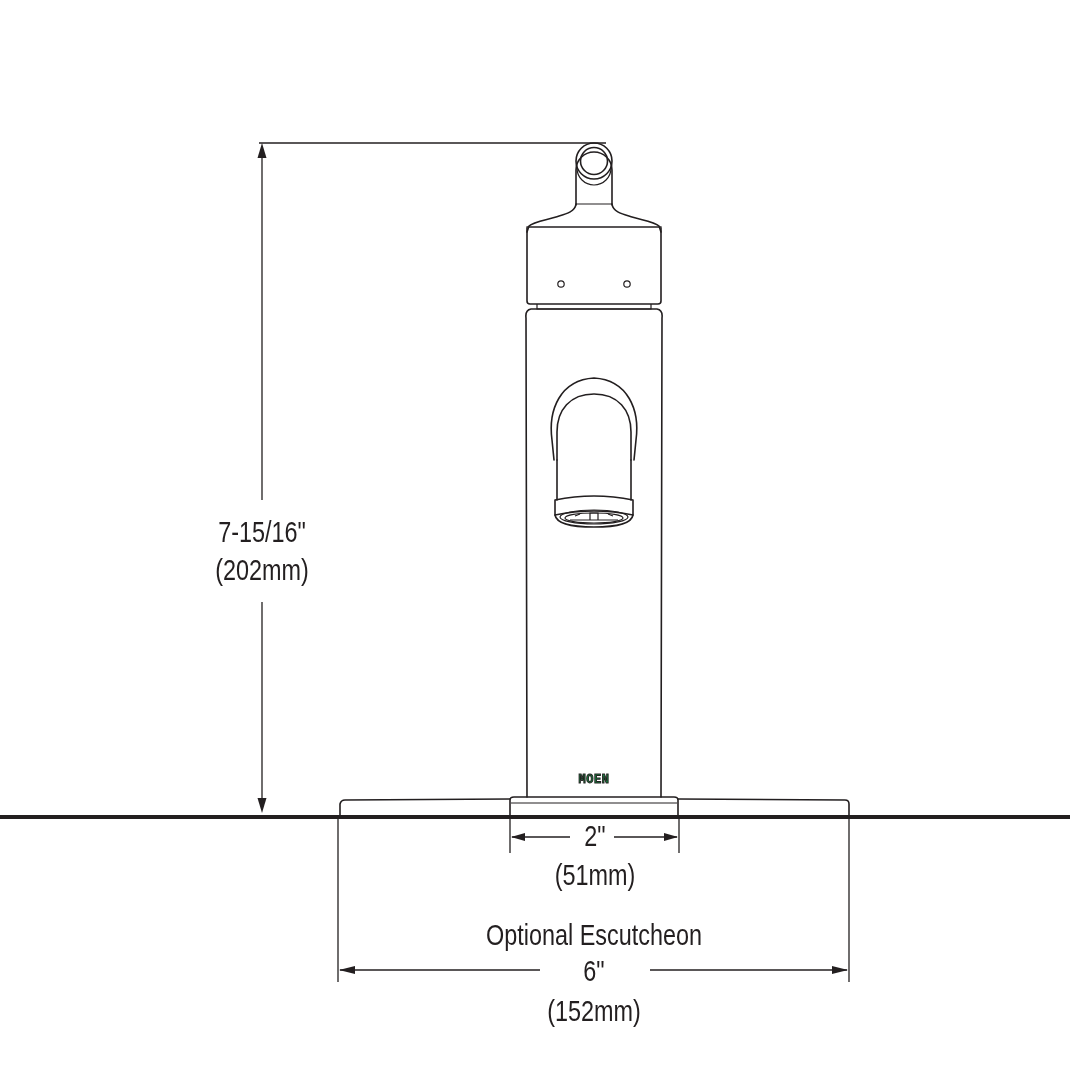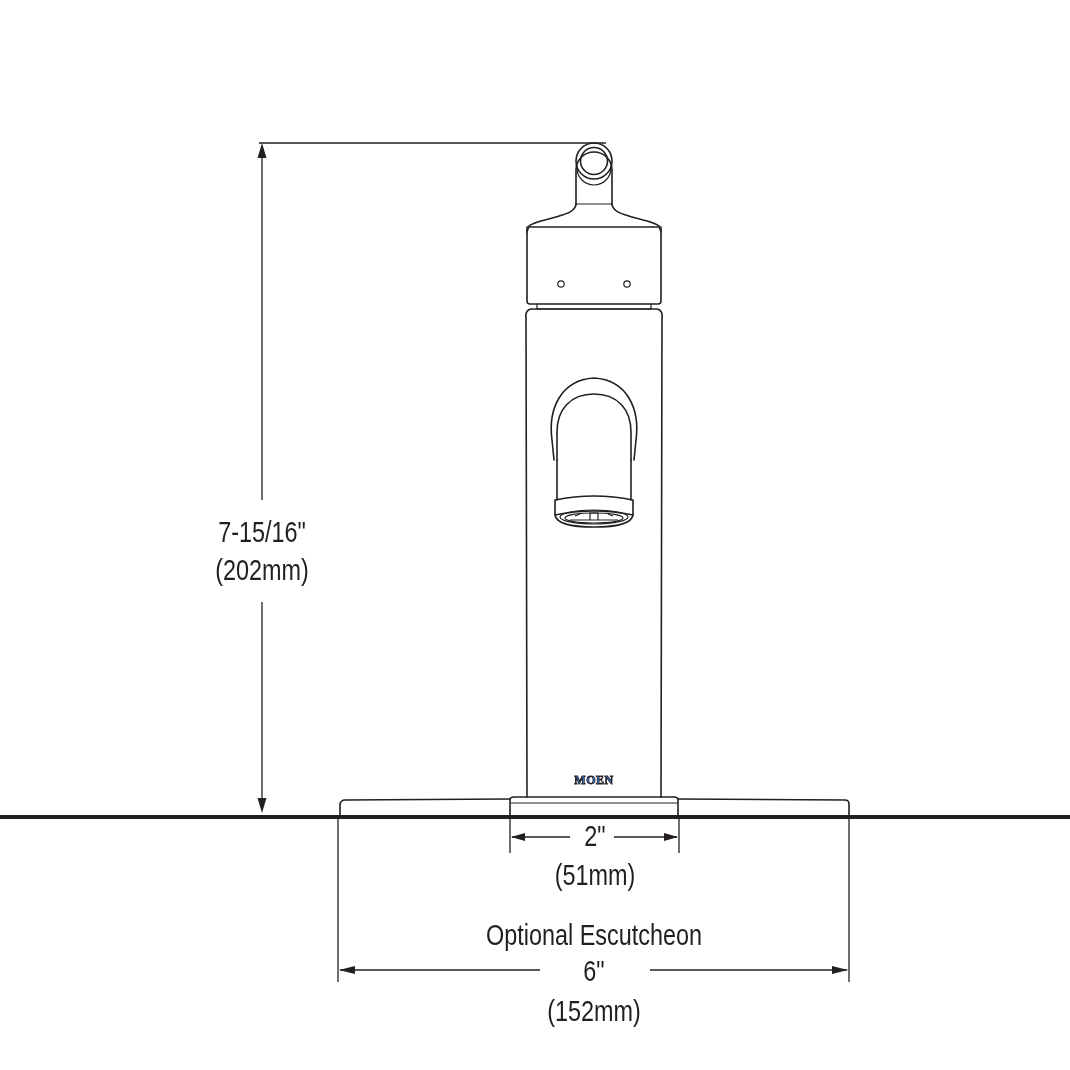--- a/index.html
+++ b/index.html
@@ -18,25 +18,25 @@
       font-size: 30px;
       line-height: 36px;
       text-align: center;
       white-space: nowrap;
       transform: scaleX(0.78);
       transform-origin: center top;
       background: #ffffff;
     }
     .brand {
       position: absolute;
-      font-family: Liberation Serif, serif;
+      font-family: Liberation Mono, monospace;
       font-weight: bold;
       font-size: 12px;
       letter-spacing: 0.5px;
-      color: #3b82f6;
+      color: #15803d;
       -webkit-text-stroke: 0.9px #231f20;
       text-align: center;
     }
   </style>
 </head>
 <body>
 
 <div id="stage">
 
   <svg width="1070" height="1070" viewBox="0 0 1070 1070">

